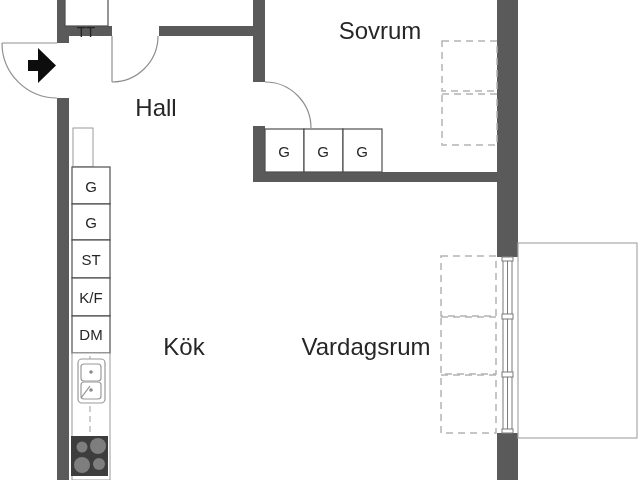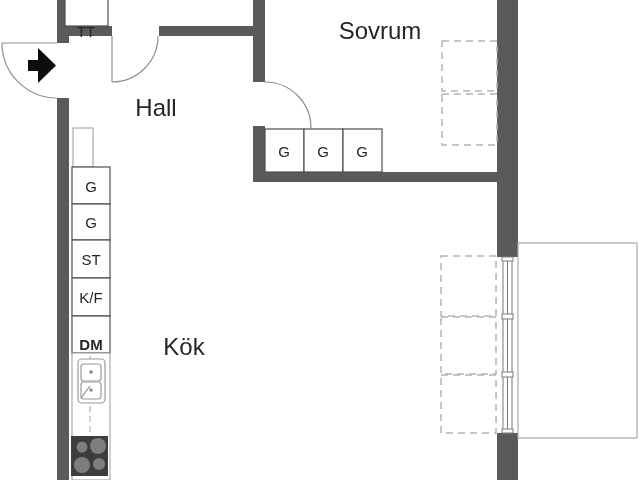--- a/index.html
+++ b/index.html
@@ -123,24 +123,25 @@
       <rect class="winln" x="502" y="429" width="11" height="4"></rect>
     </g>
 
     <rect class="balcony" x="518" y="243" width="119" height="195"></rect>
   </svg>
 
   <div class="lbl unit-lbl" style="left:86px;  top:11px;margin-top:20px;">TT</div>
   <div class="lbl room-lbl" style="left:156px; top:108px;">Hall</div>
   <div class="lbl room-lbl" style="left:380px; top:31px;">Sovrum</div>
   <div class="lbl room-lbl" style="left:172px; top:347px;margin-left:12px;">Kök</div>
+  <div class="lbl room-lbl" style="left:366px; top:347px;">Vardagsrum</div>
 
   <div class="lbl unit-lbl" style="left:91px; top:186px;">G</div>
   <div class="lbl unit-lbl" style="left:91px; top:222px;">G</div>
   <div class="lbl unit-lbl" style="left:91px; top:259px;">ST</div>
   <div class="lbl unit-lbl" style="left:91px; top:297px;">K/F</div>
-  <div class="lbl unit-lbl" style="left:91px; top:344px;font-weight:bold;">DM</div>
+  <div class="lbl unit-lbl" style="left:91px; top:334px;">DM</div>
 
   <div class="lbl unit-lbl" style="left:284px; top:151px;">G</div>
   <div class="lbl unit-lbl" style="left:323px; top:151px;">G</div>
   <div class="lbl unit-lbl" style="left:362px; top:151px;">G</div>
 
 </div>
 
 </body></html>

